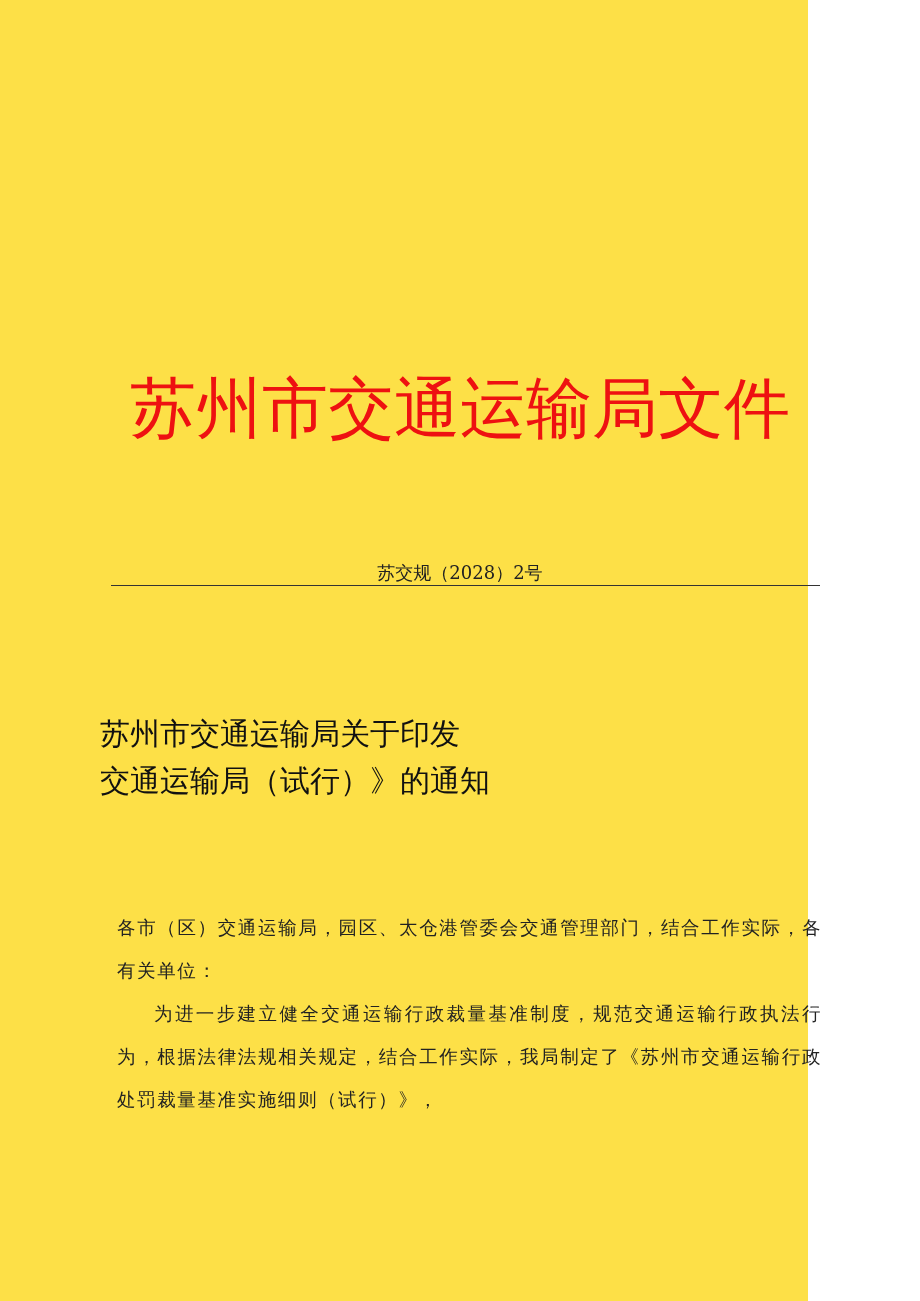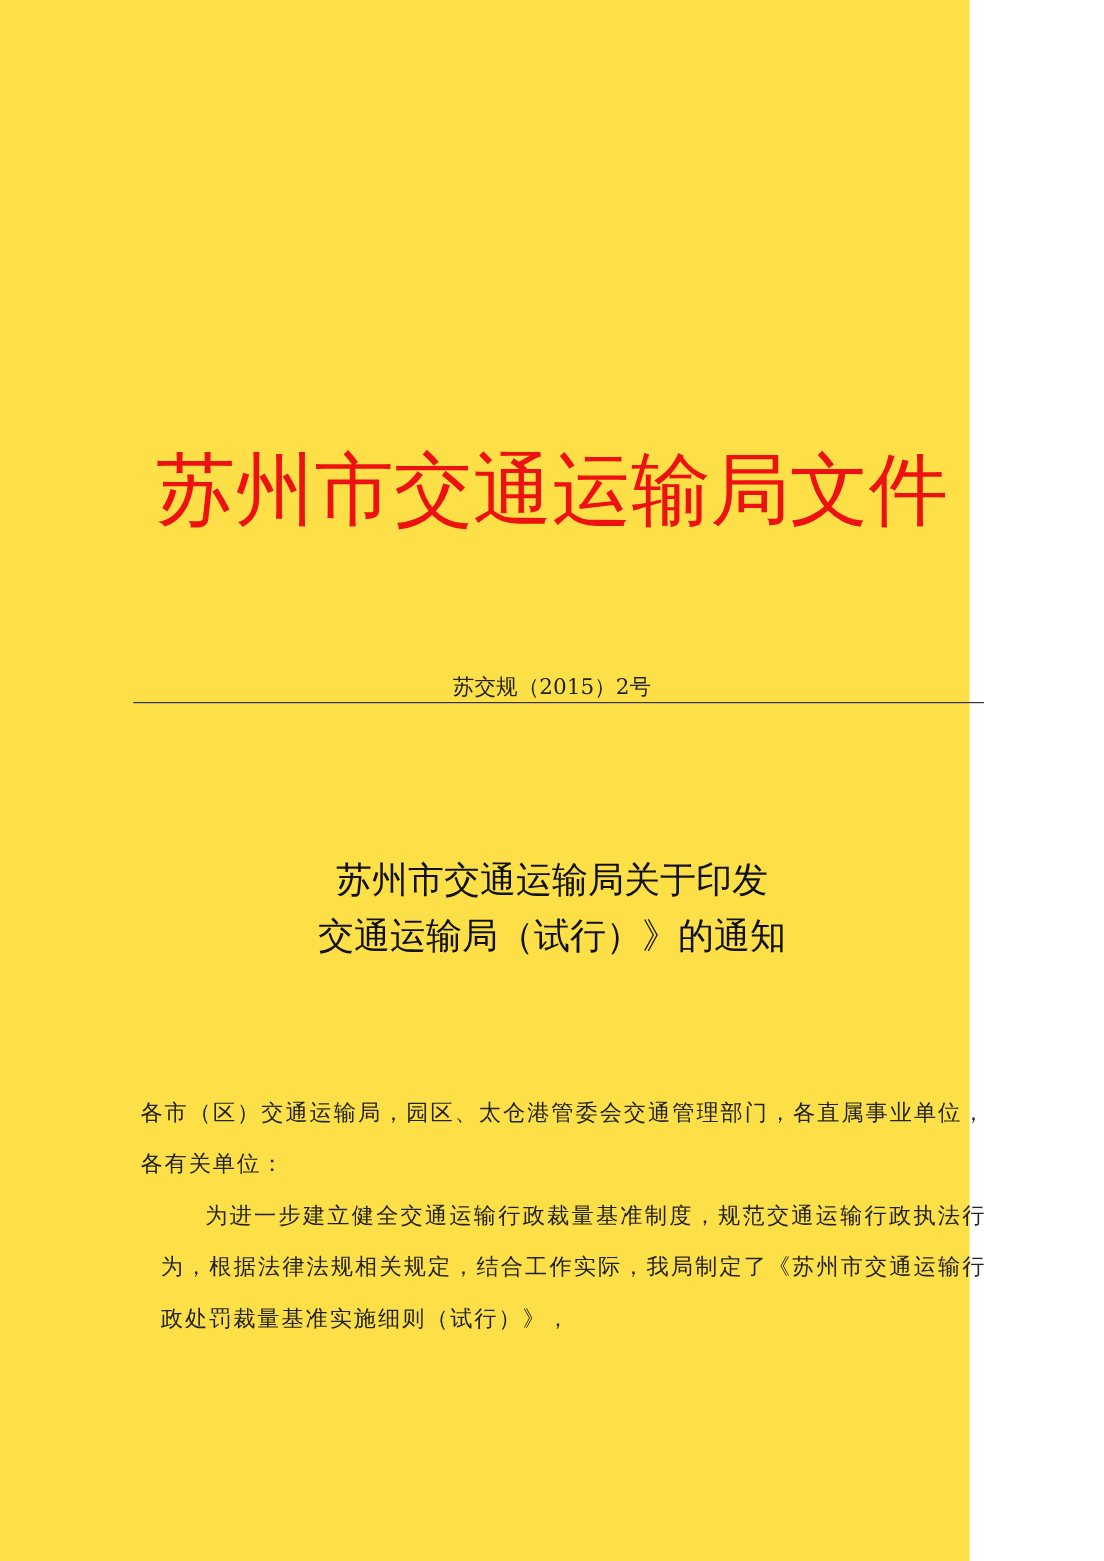--- a/index.html
+++ b/index.html
@@ -53,21 +53,20 @@
       top: 585px;
       width: 709px;
       height: 0;
       border-top: 1.5px solid #333333;
     }
     .notice-title {
       position: absolute;
       left: 100px;
       top: 710px;
       width: 720px;
-      text-align: center;
       font-family: "DejaVu Sans", sans-serif;
       font-size: 30px;
       line-height: 47px;
       color: #111111;
     }
     .notice-title .line {
       display: block;
       white-space: nowrap;
     }
     .body-text {
@@ -80,37 +79,36 @@
       line-height: 43px;
       color: #222222;
       text-align: justify;
       letter-spacing: 1.6px;
     }
     .body-text p {
       margin: 0;
     }
     .body-text .indent {
       text-indent: 2em;
-      margin-left: 17px;
     }
   </style>
 </head>
 <body>
 
 <div class="page">
 
   <div class="issuer-title">苏州市交通运输局文件</div>
 
-  <div class="doc-number">苏交规（2015）2号</div>
+  <div class="doc-number">苏交规（2028）2号</div>
 
   <div class="separator"></div>
 
   <div class="notice-title">
     <span class="line">苏州市交通运输局关于印发</span>
     <span class="line">交通运输局（试行）》的通知</span>
   </div>
 
   <div class="body-text">
-    <p>各市（区）交通运输局，园区、太仓港管委会交通管理部门，各直属事业单位，各有关单位：</p>
+    <p>各市（区）交通运输局，园区、太仓港管委会交通管理部门，结合工作实际，各有关单位：</p>
     <p class="indent">为进一步建立健全交通运输行政裁量基准制度，规范交通运输行政执法行为，根据法律法规相关规定，结合工作实际，我局制定了《苏州市交通运输行政处罚裁量基准实施细则（试行）》，</p>
   </div>
 
 </div>
 
 </body></html>

